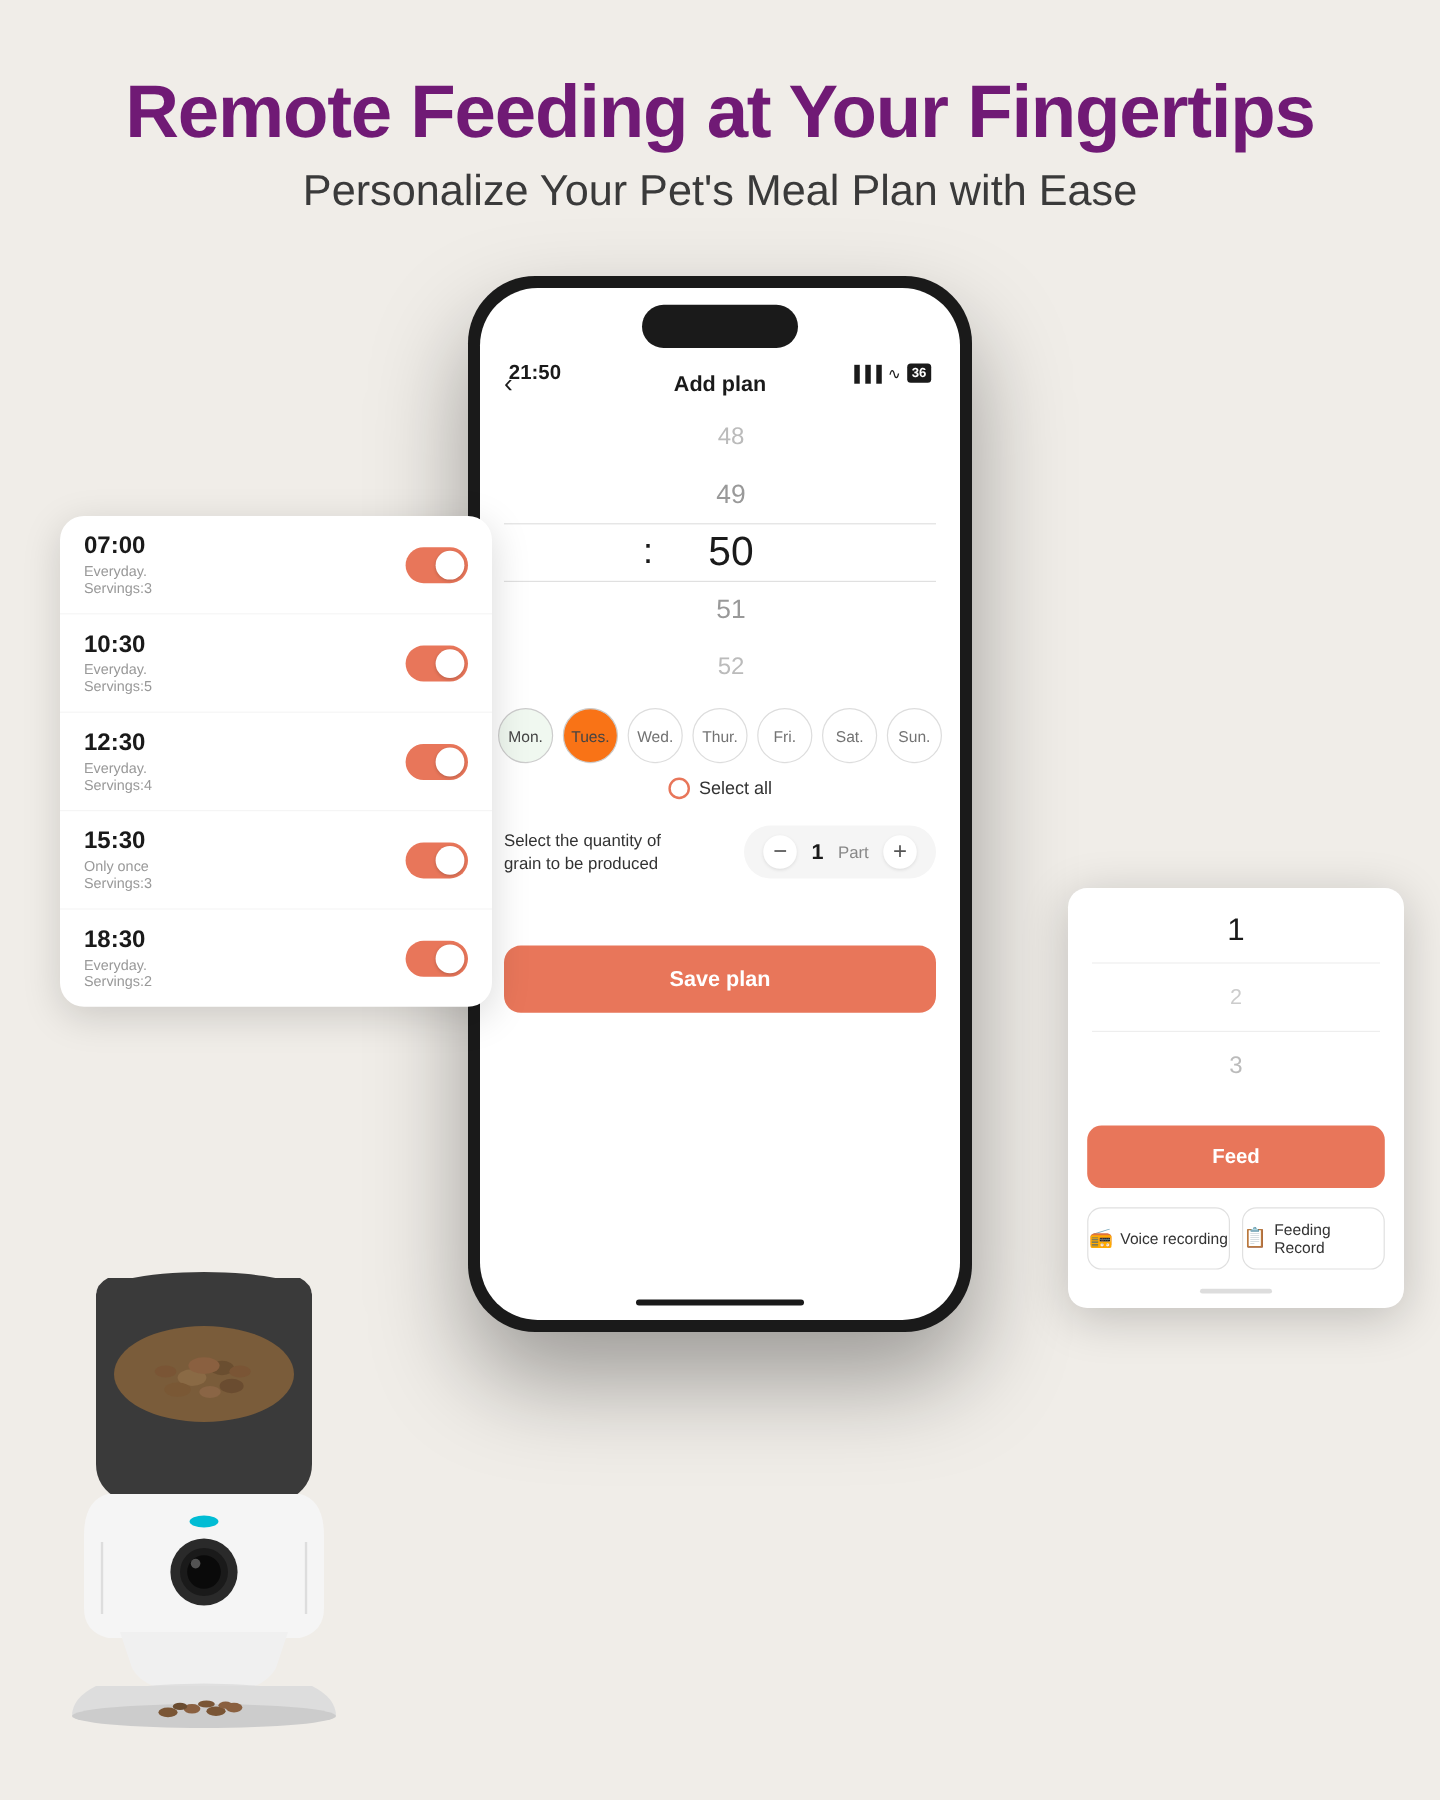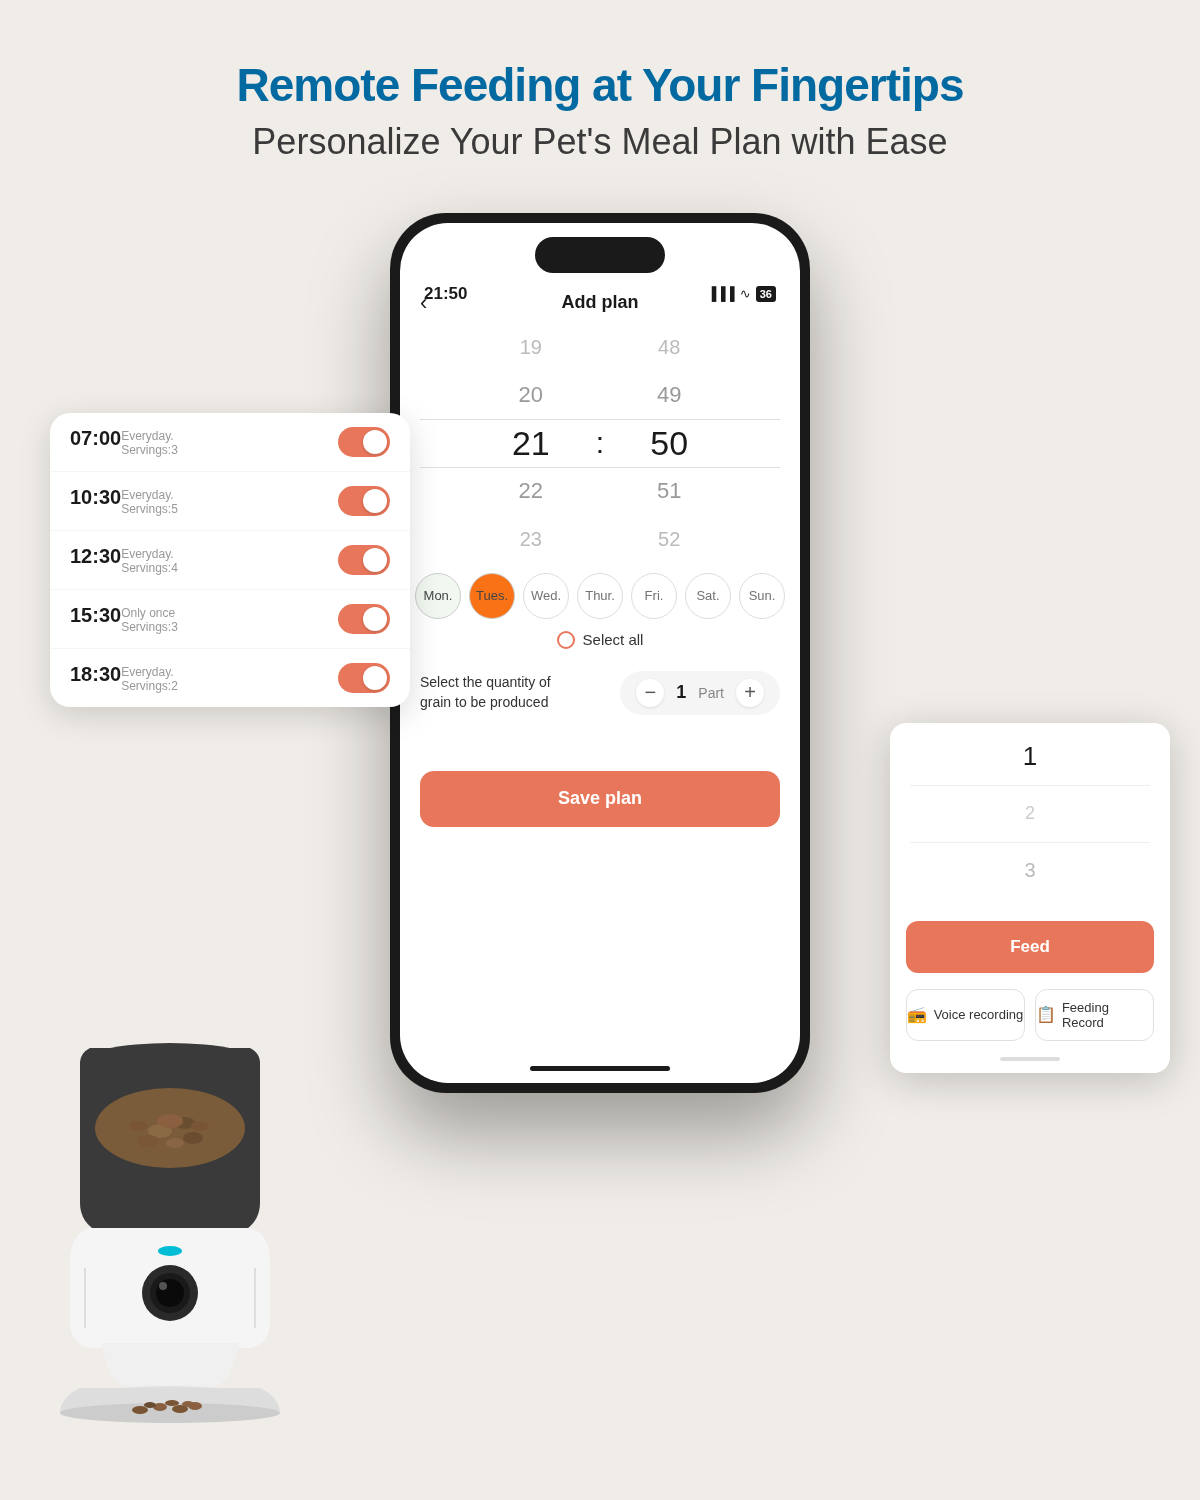--- a/index.html
+++ b/index.html
@@ -14,23 +14,23 @@
     }
 
     
     .header {
       text-align: center;
       padding-top: 60px;
       padding-bottom: 30px;
     }
 
     .header-title {
-      font-size: 46px;
+      font-size: 62px;
       font-weight: 900;
-      color: #0369a1;
+      color: #701a75;
       letter-spacing: -1px;
       line-height: 1.1;
     }
 
     .header-subtitle {
       font-size: 36px;
       font-weight: 400;
       color: #3a3a3a;
       margin-top: 10px;
     }
@@ -353,20 +353,21 @@
       padding: 14px 20px;
       border-bottom: 1px solid #f5f5f5;
     }
 
     .plan-item:last-child {
       border-bottom: none;
     }
 
     .plan-info {
       display: flex;
+      flex-direction: column;
     }
 
     .plan-time {
       font-size: 20px;
       font-weight: 600;
       color: #1a1a1a;
     }
 
     .plan-details {
       font-size: 12px;
@@ -518,27 +519,20 @@
         </div>
       </div>
 
       <div class="app-header">
         <span class="back-btn">‹</span>
         <span class="app-title">Add plan</span>
       </div>
 
       <div class="time-picker">
         <div style="position:relative; display:flex; align-items:center; justify-content:center; width:100%;">
-          <div class="picker-column">
-            <div class="picker-item">19</div>
-            <div class="picker-item" style="font-size:22px;color:#999;">20</div>
-            <div class="picker-item selected">21</div>
-            <div class="picker-item" style="font-size:22px;color:#999;">22</div>
-            <div class="picker-item">23</div>
-          </div>
           <div class="picker-separator">:</div>
           <div class="picker-column">
             <div class="picker-item">48</div>
             <div class="picker-item" style="font-size:22px;color:#999;">49</div>
             <div class="picker-item selected">50</div>
             <div class="picker-item" style="font-size:22px;color:#999;">51</div>
             <div class="picker-item">52</div>
           </div>
 
           <div style="position:absolute;top:calc(50% - 24px);left:20px;right:20px;height:1px;background:#e0e0e0;"></div>

